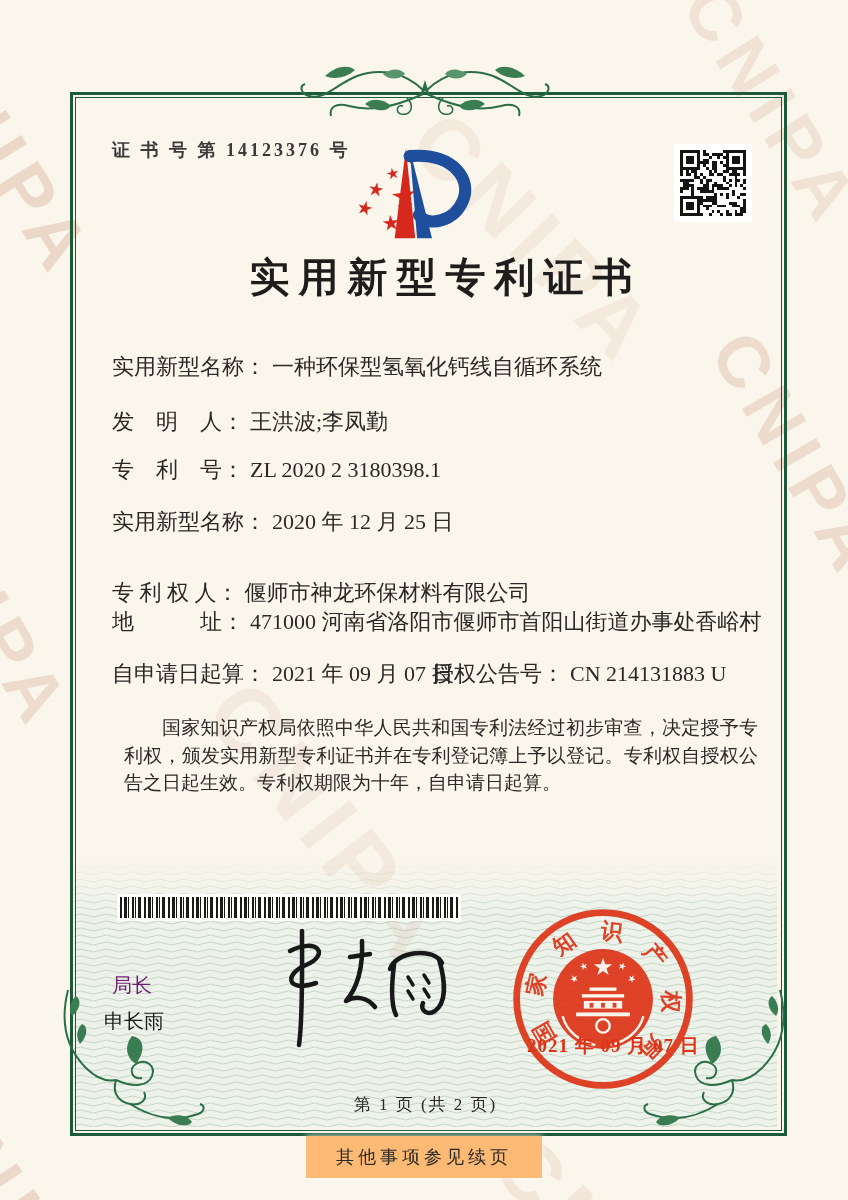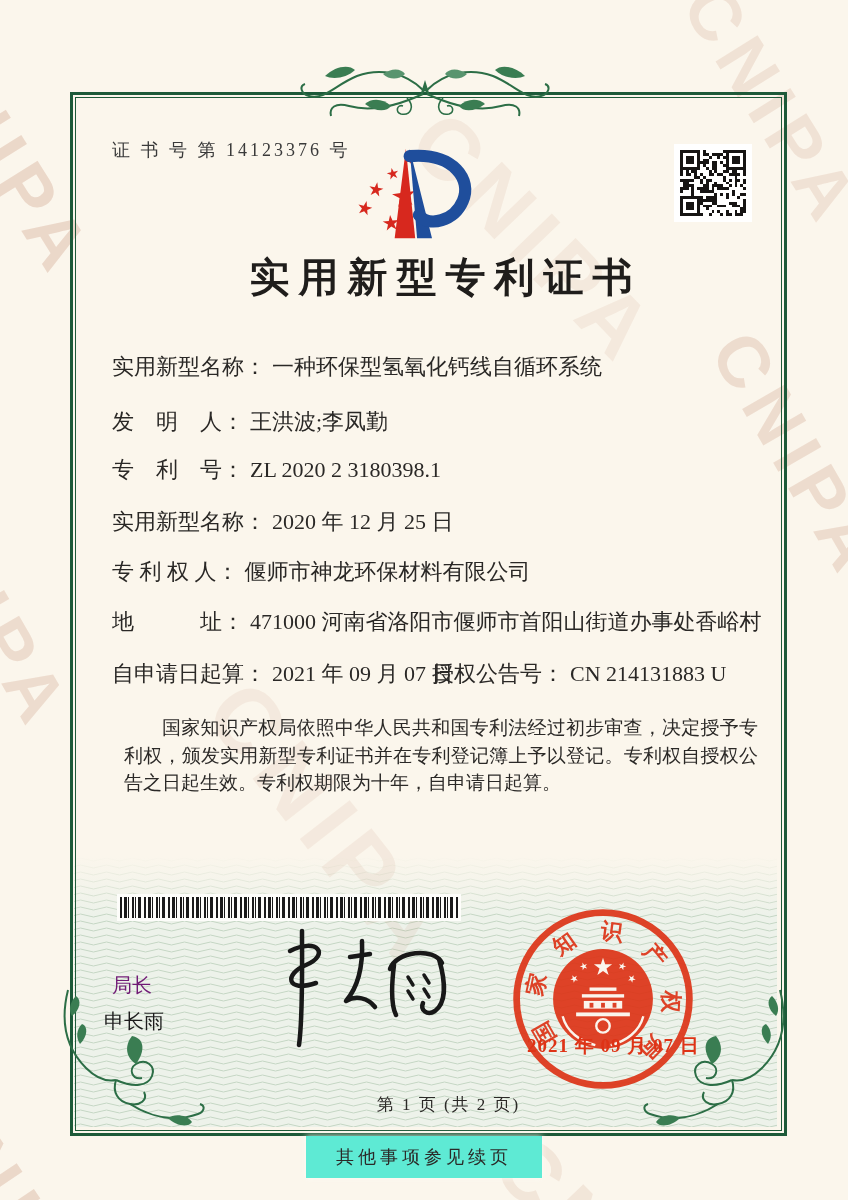--- a/index.html
+++ b/index.html
@@ -15,21 +15,21 @@
   #band svg{display:block;}
   #band .fade{position:absolute;inset:0;
       background:linear-gradient(180deg,#fbf6ec 0%,rgba(251,246,236,0) 22%);}
   
   #frame{left:70px;top:92px;width:711px;height:1038px;z-index:2;
          border:3px solid #1d5a39;pointer-events:none;}
   #frame::before{content:"";position:absolute;inset:2px;border:1px solid #1d5a39;}
   .orn{z-index:3;pointer-events:none;}
   
   .content{z-index:4;}
-  #cert-no{left:112px;top:138px;font-size:18px;letter-spacing:3px;color:#3a3a3a;}
+  #cert-no{left:112px;top:138px;font-size:18px;letter-spacing:3px;color:#3a3a3a;font-weight:bold;}
   #logo{left:348px;top:140px;}
   #qr-box{left:676px;top:146px;width:66px;height:66px;background:#fff;
           padding:4px;box-shadow:0 0 0 2px #fff;}
   #qr-grid{display:grid;width:66px;height:66px;
            grid-template-columns:repeat(23,1fr);grid-template-rows:repeat(23,1fr);}
   #qr-grid i{display:block;}
   #qr-grid i.on{background:#161413;}
   #title{left:70px;top:250px;width:711px;text-align:center;font-size:40px;
          font-weight:bold;letter-spacing:9px;padding-left:20px;color:#1f1d1b;}
   .row{position:absolute;left:112px;width:666px;font-size:22px;color:#2a2826;
@@ -50,23 +50,23 @@
       font-family:"Liberation Sans",sans-serif;color:#701a75;text-align:right;}
   #commissioner-name{left:104px;top:1008px;font-size:20px;
       font-family:"Liberation Sans",sans-serif;color:#1c1c1c;}
   #signature{left:238px;top:925px;}
   #seal{left:507px;top:903px;opacity:.92;}
   #seal text{fill:#dd3417;font-size:23px;font-weight:bold;
       text-anchor:middle;dominant-baseline:central;font-family:"Liberation Serif",serif;}
   #seal-date{left:527px;top:1033px;font-size:19px;font-weight:bold;color:#de3316;
       letter-spacing:1px;white-space:nowrap;}
   #page-num{left:70px;top:1093px;width:711px;text-align:center;font-size:17px;
-      color:#2b2927;letter-spacing:2px;padding-left:23px;}
+      color:#2b2927;letter-spacing:2px;}
   #note-box{left:0;top:1136px;width:848px;text-align:center;}
-  #note-box span{display:inline-block;background:#5eead4;padding:9px 30px;
+  #note-box span{display:inline-block;background:#fdba74;padding:9px 30px;
       font-size:18px;letter-spacing:4px;color:#2b2927;box-shadow:0 0 6px rgba(255,253,247,.9);}
 </style>
 </head>
 <body>
 
 <div id="wm-layer">
     <div class="wm" style="left: -34px; top: 14px; transform: rotate(58deg); font-size: 74px; opacity: 0.3;">CNIPA</div>
     <div class="wm" style="left: 736px; top: -30px; transform: rotate(58deg); font-size: 72px; opacity: 0.2;">CNIPA</div>
     <div class="wm" style="left: 462px; top: 92px; transform: rotate(46deg); font-size: 86px; opacity: 0.13;">CNIPA</div>
     <div class="wm" style="left: 766px; top: 318px; transform: rotate(60deg); font-size: 72px; opacity: 0.26;">CNIPA</div>
@@ -681,21 +681,21 @@
 </div>
 <div class="row content" style="top:407px">
   <span class="flabel">发　明　人：</span><span class="fvalue">王洪波;李凤勤</span>
 </div>
 <div class="row content" style="top:455px">
   <span class="flabel">专　利　号：</span><span class="fvalue">ZL 2020 2 3180398.1</span>
 </div>
 <div class="row content" style="top:507px">
   <span class="flabel">实用新型名称：</span><span class="fvalue">2020 年 12 月 25 日</span>
 </div>
-<div class="row content" style="top:557px">
+<div class="row content" style="top:578px">
   <span class="flabel">专 利 权 人：</span><span class="fvalue">偃师市神龙环保材料有限公司</span>
 </div>
 <div class="row content" style="top:607px">
   <span class="flabel">地　　　址：</span><span class="fvalue">471000 河南省洛阳市偃师市首阳山街道办事处香峪村</span>
 </div>
 <div class="row content" style="top:659px">
   <span class="pairbox"><span class="flabel">自申请日起算：</span><span class="fvalue">2021 年 09 月 07 日</span></span><span class="flabel">授权公告号：</span><span class="fvalue">CN 214131883 U</span>
 </div>
 
 <div id="paras" class="abs content">

